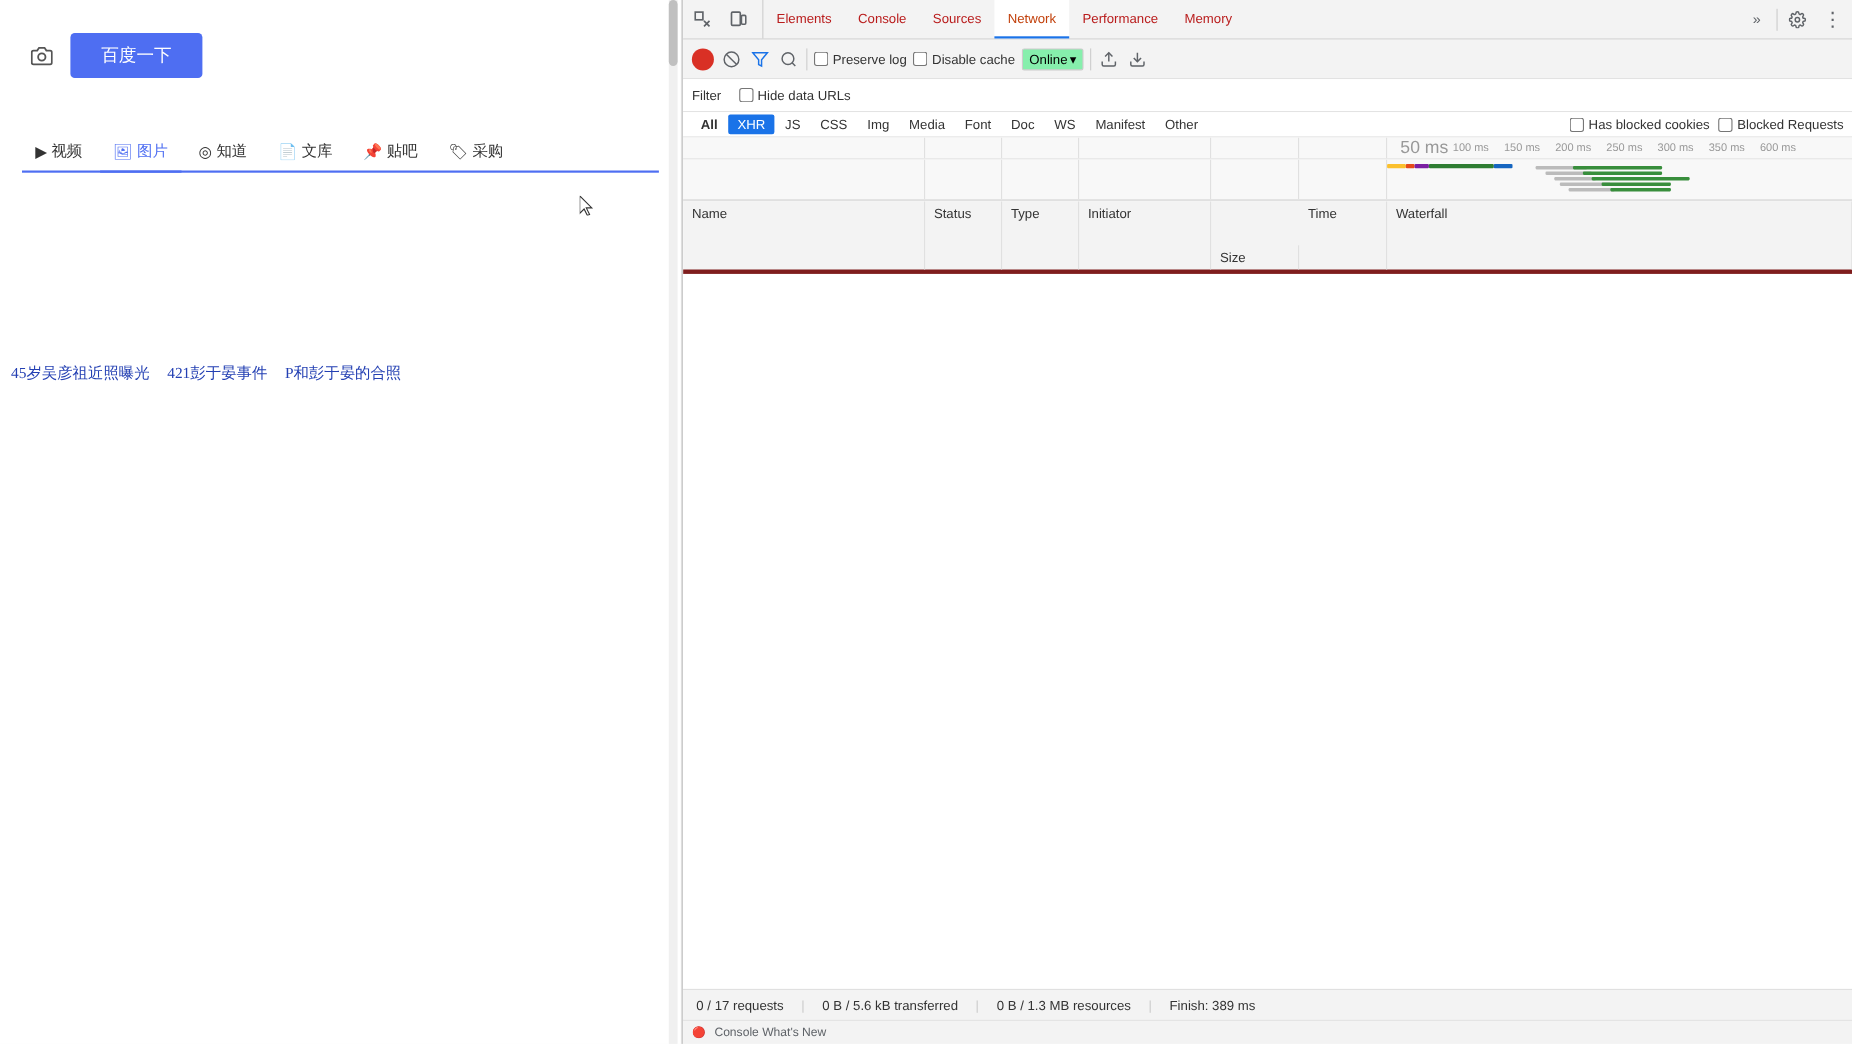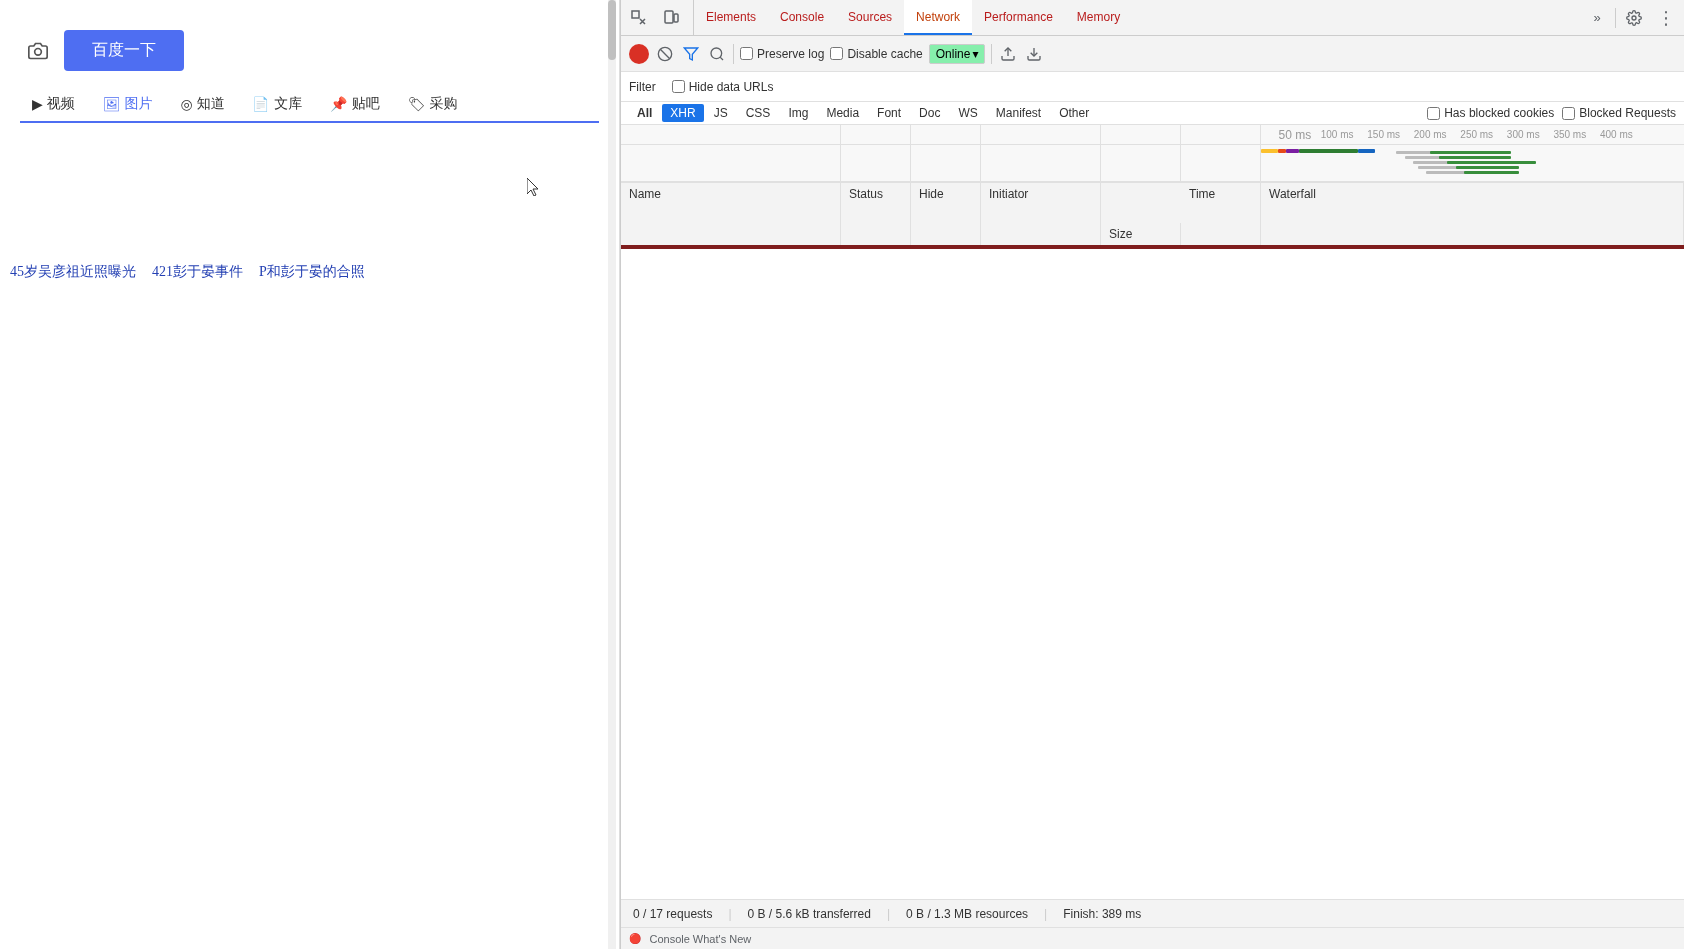--- a/index.html
+++ b/index.html
@@ -15,20 +15,21 @@
 
     
     #browser-page {
       width: 620px;
       height: 100%;
       background: #fff;
       border-right: 1px solid #ddd;
       display: flex;
       flex-direction: column;
       padding: 20px;
+      gap: 34px;
     }
 
     .search-bar-area {
       display: flex;
       align-items: center;
       gap: 8px;
       margin-bottom: 16px;
       padding-top: 10px;
     }
 
@@ -626,28 +627,28 @@
   </div>
 
   <div class="timeline-header" style="height:20px; background:#f8f8f8; border-bottom:1px solid #e0e0e0; position:relative;">
     <div style="width:220px; flex-shrink:0; border-right:1px solid #e0e0e0; height:100%;"></div>
     <div style="width:70px; flex-shrink:0; border-right:1px solid #e0e0e0; height:100%;"></div>
     <div style="width:70px; flex-shrink:0; border-right:1px solid #e0e0e0; height:100%;"></div>
     <div style="width:120px; flex-shrink:0; border-right:1px solid #e0e0e0; height:100%;"></div>
     <div style="width:80px; flex-shrink:0; border-right:1px solid #e0e0e0; height:100%;"></div>
     <div style="width:80px; flex-shrink:0; border-right:1px solid #e0e0e0; height:100%;"></div>
     <div style="flex:1; position:relative; height:100%; display:flex; align-items:center;">
-      <span style="position:absolute; left:8%; font-size:12px; color:#999; transform:translateX(-50%)">50 ms</span>
+      <span style="position:absolute; left:8%; font-size:16px; color:#999; transform:translateX(-50%)">50 ms</span>
       <span style="position:absolute; left:18%; font-size:10px; color:#999; transform:translateX(-50%)">100 ms</span>
       <span style="position:absolute; left:29%; font-size:10px; color:#999; transform:translateX(-50%)">150 ms</span>
       <span style="position:absolute; left:40%; font-size:10px; color:#999; transform:translateX(-50%)">200 ms</span>
       <span style="position:absolute; left:51%; font-size:10px; color:#999; transform:translateX(-50%)">250 ms</span>
       <span style="position:absolute; left:62%; font-size:10px; color:#999; transform:translateX(-50%)">300 ms</span>
       <span style="position:absolute; left:73%; font-size:10px; color:#999; transform:translateX(-50%)">350 ms</span>
-      <span style="position:absolute; left:84%; font-size:10px; color:#999; transform:translateX(-50%)">400 ms</span>
+      <span style="position:absolute; left:84%; font-size:10px; color:#999; transform:translateX(-50%)">600 ms</span>
     </div>
   </div>
 
   <div class="timeline-bars" style="height:38px; background:#f8f8f8; border-bottom:2px solid #e0e0e0; position:relative; display:flex;">
     <div style="width:220px; flex-shrink:0; border-right:1px solid #e0e0e0;"></div>
     <div style="width:70px; flex-shrink:0; border-right:1px solid #e0e0e0;"></div>
     <div style="width:70px; flex-shrink:0; border-right:1px solid #e0e0e0;"></div>
     <div style="width:120px; flex-shrink:0; border-right:1px solid #e0e0e0;"></div>
     <div style="width:80px; flex-shrink:0; border-right:1px solid #e0e0e0;"></div>
     <div style="width:80px; flex-shrink:0; border-right:1px solid #e0e0e0;"></div>
@@ -670,21 +671,21 @@
       <div style="position:absolute; left:44%; width:21%; height:3px; top:16px; background:#388e3c; border-radius:1px;"></div>
       <div style="position:absolute; left:46%; width:15%; height:3px; top:21px; background:#388e3c; border-radius:1px;"></div>
       <div style="position:absolute; left:48%; width:13%; height:3px; top:26px; background:#388e3c; border-radius:1px;"></div>
     </div>
   </div>
 
   <div class="network-table">
     <div class="table-header">
       <div class="th th-name">Name</div>
       <div class="th th-status">Status</div>
-      <div class="th th-type">Hide</div>
+      <div class="th th-type">Type</div>
       <div class="th th-initiator">Initiator</div>
       <div class="th th-size">Size</div>
       <div class="th th-time">Time</div>
       <div class="th th-waterfall">Waterfall</div>
     </div>
     <div class="table-body">
       
     </div>
   </div>
 

